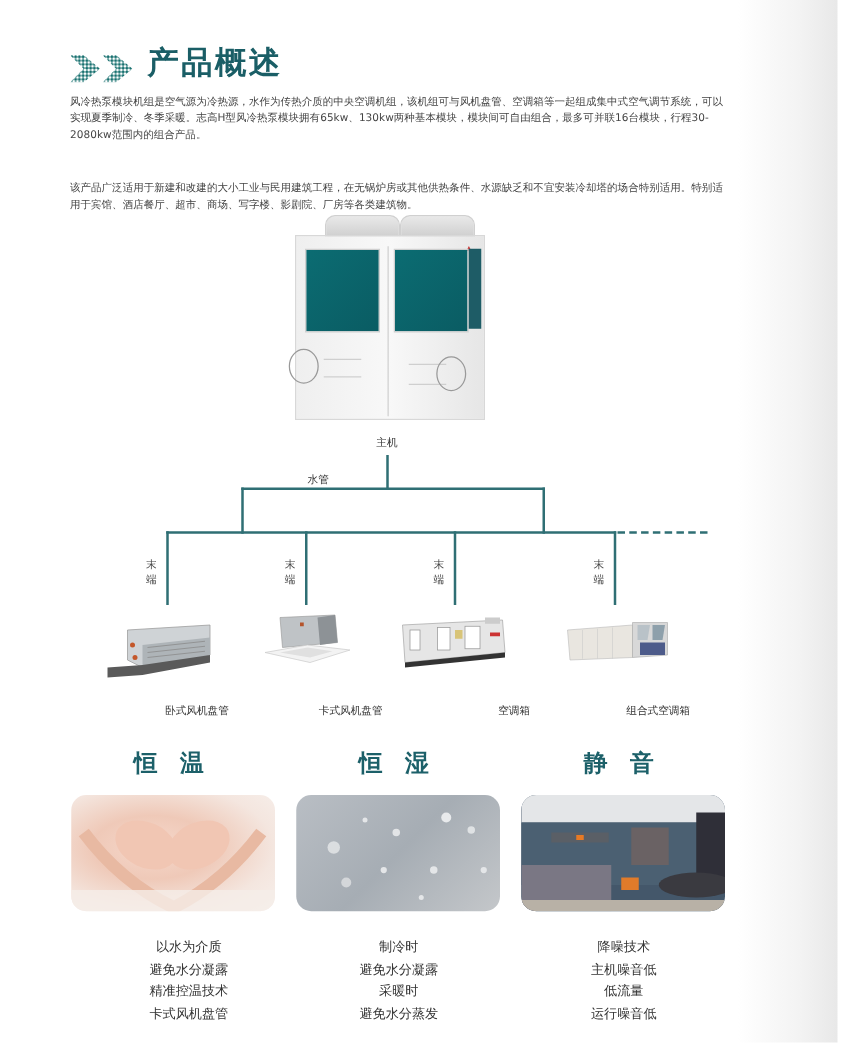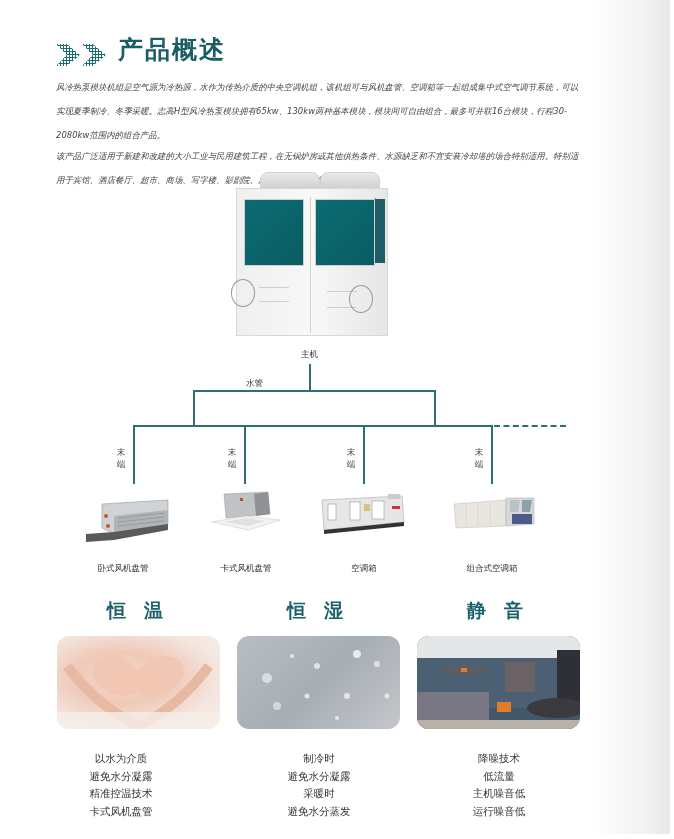--- a/index.html
+++ b/index.html
@@ -22,23 +22,22 @@
     width: 24px; height: 22px;
     background-image: radial-gradient(circle, #17706f 1.1px, transparent 1.3px);
     background-size: 3px 3px;
     clip-path: polygon(0 0, 45% 0, 100% 50%, 45% 100%, 0 100%, 45% 50%);
   }
   .page-title {
     font-size: 25px; font-weight: bold; color: #1a5e66; letter-spacing: 2px;
   }
 
   .para {
-    left: 56px; width: 530px; font-size: 8.4px; line-height: 24px; color: #444;
+    left: 56px; width: 530px; font-size: 8.4px; line-height: 13px; color: #444;
     letter-spacing: 0.05px;
-    font-style: italic;
   }
 
   
   .unit { left: 236px; top: 172px; width: 150px; height: 162px; }
   .fan { position: absolute; top: 0; width: 58px; height: 20px; border-radius: 8px 8px 2px 2px;
          background: linear-gradient(#e9e9e9, #c9c9c9); border: 1px solid #d0d0d0; }
   .body-box { position: absolute; top: 16px; left: 0; width: 150px; height: 146px;
               background: linear-gradient(to right, #efefef, #f8f8f8 50%, #e6e6e6); border: 1px solid #d8d8d8; }
   .panel { position: absolute; top: 10px; width: 58px; height: 65px;
            background: linear-gradient(135deg, #0b6c72, #0a5c63); border: 1px solid #cfcfcf; }
@@ -49,21 +48,21 @@
 
   
   .line-h { position: absolute; height: 2px; background: #2f6f74; }
   .line-v { position: absolute; width: 2px; background: #2f6f74; }
   .dashed { position: absolute; height: 0; border-top: 2px dashed #2f6f74; }
   .tree-label { position: absolute; font-size: 8.5px; color: #333; }
   .vlabel { position: absolute; font-size: 8.5px; color: #444; width: 10px; line-height: 12px; text-align: center; }
 
   
   .term-img { position: absolute; }
-  .term-caption { position: absolute; font-size: 8.5px; color: #333; text-align: center; width: 120px; }
+  .term-caption { position: absolute; font-size: 8.5px; color: #333; text-align: right; width: 120px; }
 
   
   .feat-title { position: absolute; font-size: 19px; font-weight: bold; color: #1c6069; letter-spacing: 18px; text-align: right; }
   .feat-photo { position: absolute; top: 636px; width: 163px; height: 93px; border-radius: 12px; overflow: hidden; }
   .feat-lines { position: absolute; top: 750px; width: 160px; text-align: center; font-size: 10.5px; line-height: 17.5px; color: #333; }
 </style>
 </head>
 <body>
 
 <div class="page">
@@ -193,31 +192,31 @@
       <rect x="24" y="30" width="46" height="8" fill="#5a5f66"></rect>
       <rect x="44" y="32" width="6" height="4" fill="#e87a24"></rect>
       <rect x="88" y="26" width="30" height="30" fill="#6a6264"></rect>
       <rect x="0" y="56" width="72" height="37" fill="#7a7784"></rect>
       <rect x="80" y="66" width="14" height="10" fill="#e07b2a"></rect>
       <ellipse cx="140" cy="72" rx="30" ry="10" fill="#3a3a40"></ellipse>
       <rect x="0" y="84" width="163" height="9" fill="#b8b1a6"></rect>
     </svg>
   </div>
 
-  <div class="feat-lines" style="left:41px;">
+  <div class="feat-lines" style="left:71px;">
     <div>以水为介质</div>
     <div>避免水分凝露</div>
     <div>精准控温技术</div>
     <div>卡式风机盘管</div>
   </div>
   <div class="feat-lines" style="left:239px;">
     <div>制冷时</div>
     <div>避免水分凝露</div>
     <div>采暖时</div>
     <div>避免水分蒸发</div>
   </div>
   <div class="feat-lines" style="left:419px;">
     <div>降噪技术</div>
+    <div>主机噪音低</div>
     <div>低流量</div>
-    <div>主机噪音低</div>
     <div>运行噪音低</div>
   </div>
 </div>
 
 </body></html>

